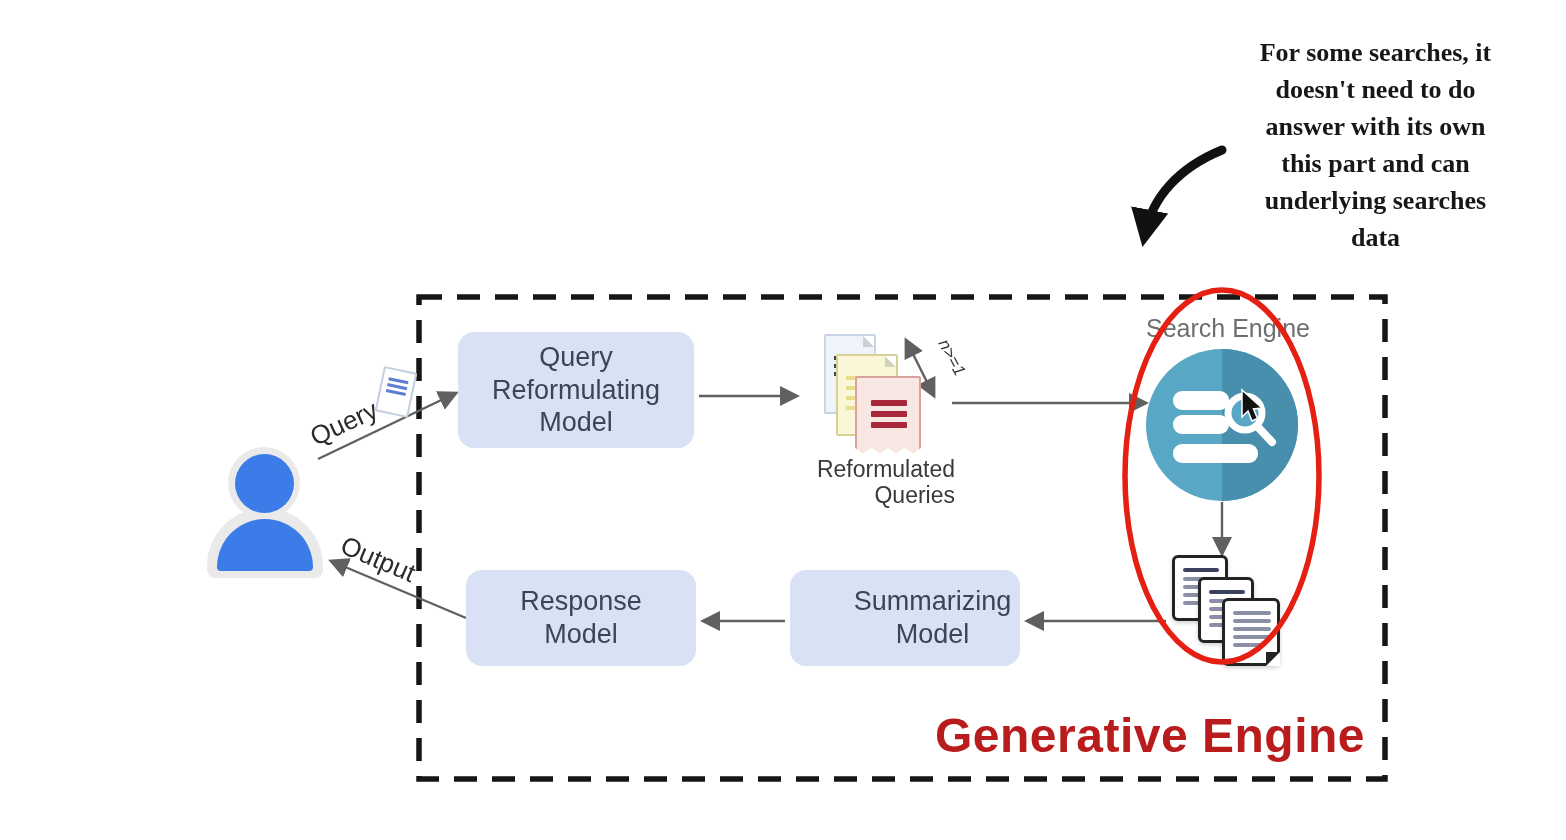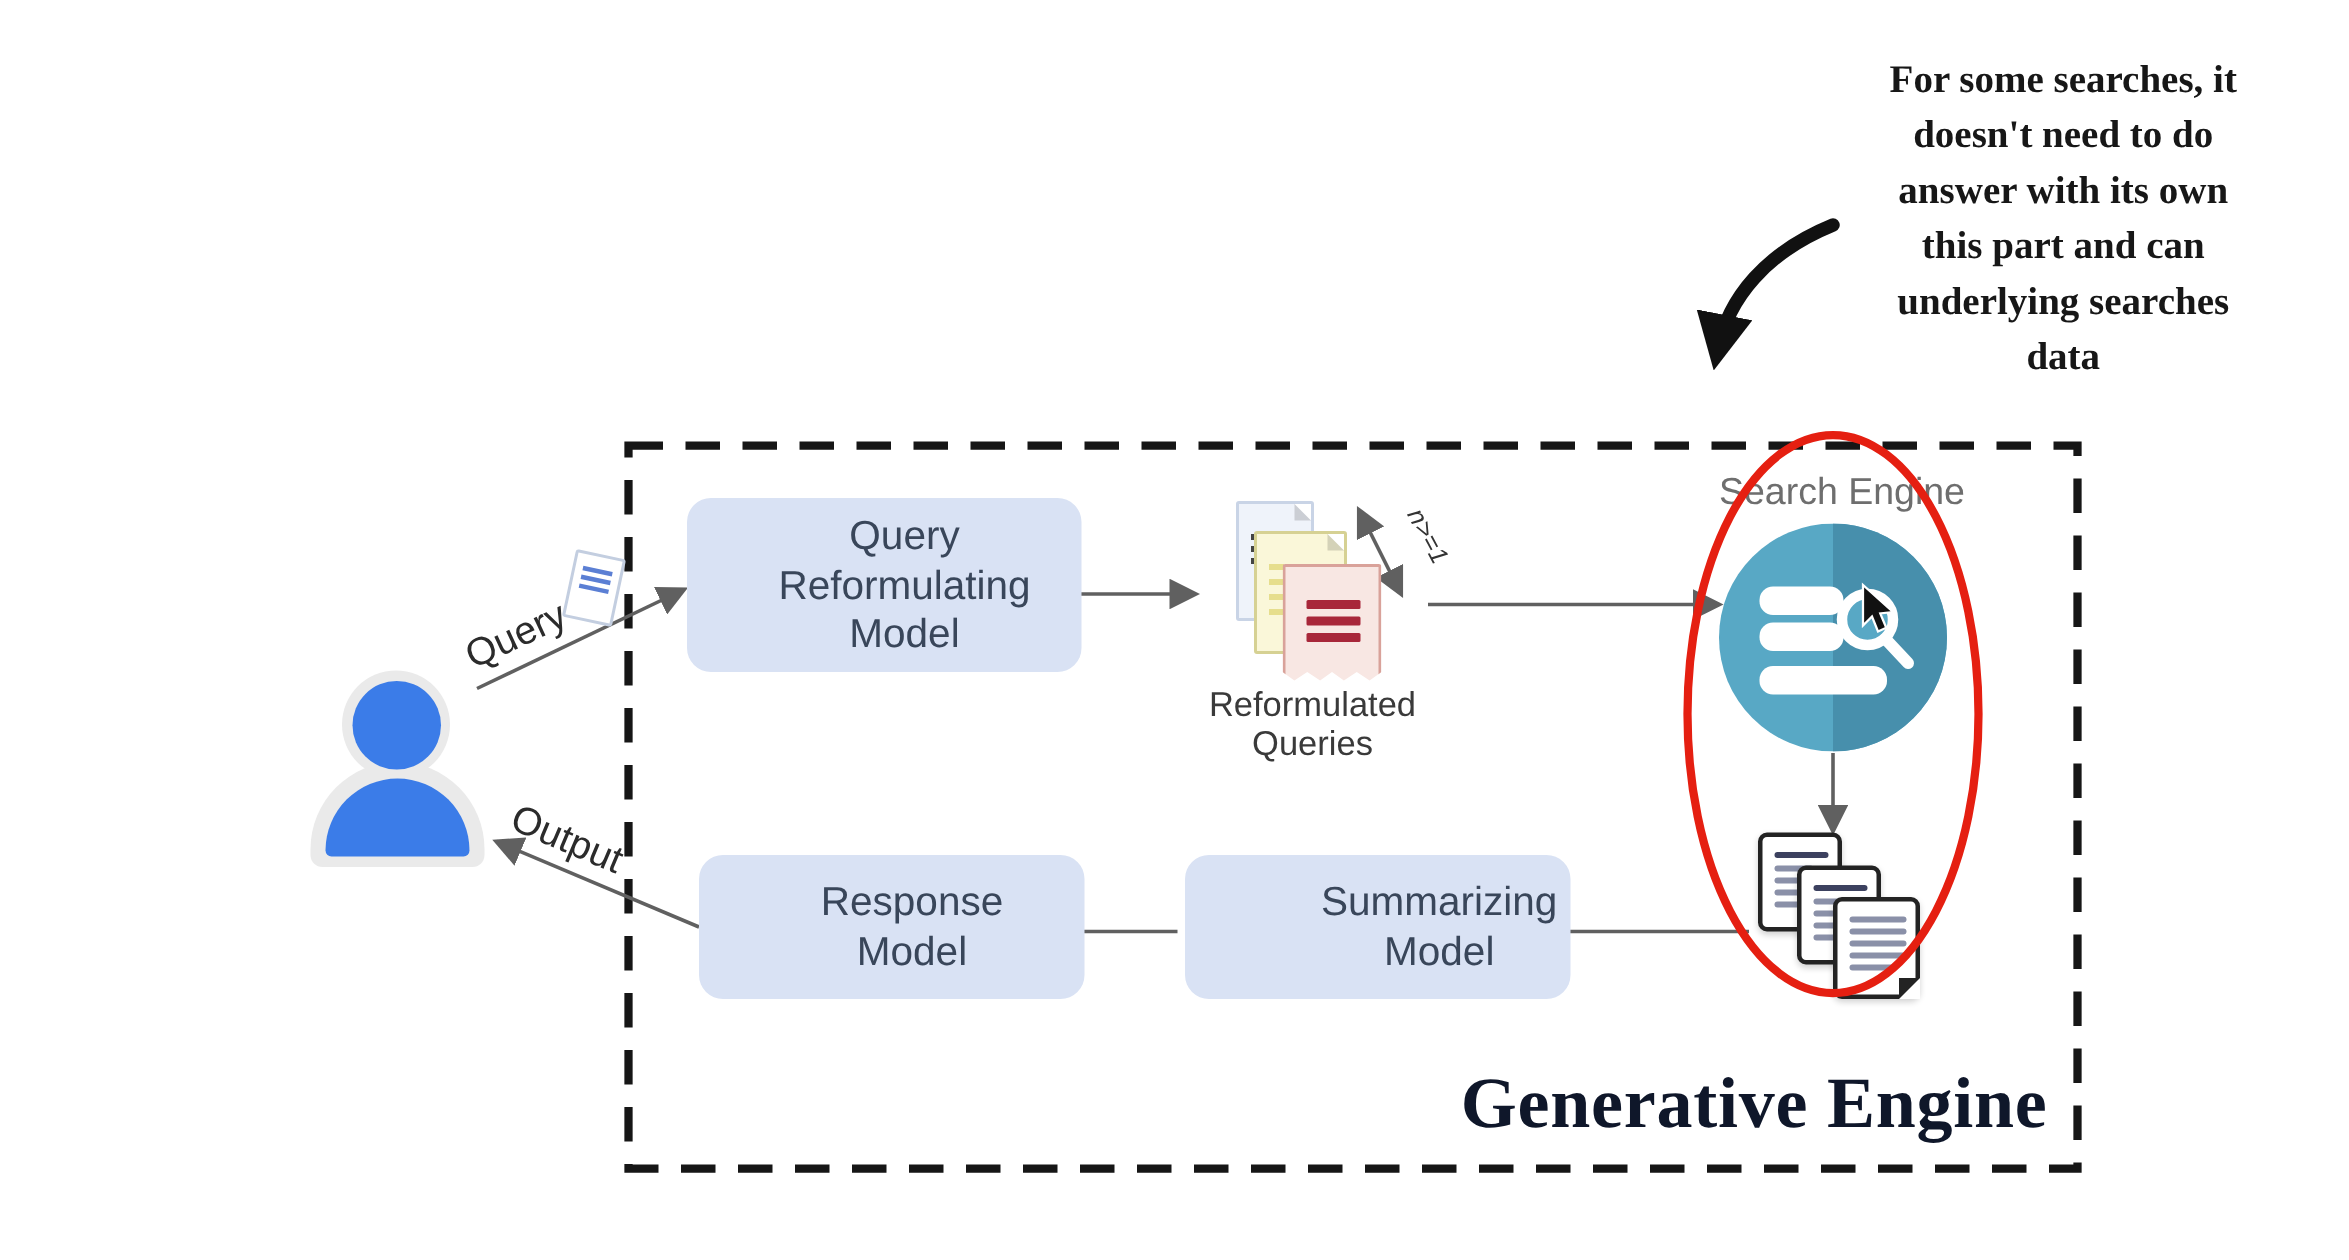--- a/index.html
+++ b/index.html
@@ -21,21 +21,21 @@
   .note{
     position:absolute;left:1185px;top:34px;width:381px;
     text-align:center;font-family:cursive;
     font-size:26px;line-height:37px;color:#171717;font-weight:600;
   }
   .note span{display:block;}
   
   .node{
     position:absolute;background:#D9E2F4;border-radius:16px;
     display:flex;align-items:center;justify-content:center;
-    color:#39465A;font-size:27px;line-height:1.22;text-align:center;padding-left:27px;
+    color:#39465A;font-size:27px;line-height:1.22;text-align:center;
   }
   .node .lbl{display:block;}
   .n-qrm{left:458px;top:332px;width:236px;height:116px;}
   .n-qrm .lbl{width:200px;}
   .n-sum{left:790px;top:570px;width:230px;height:96px;justify-content:flex-end;}
   .n-sum .lbl{width:175px;}
   .n-res{left:466px;top:570px;width:230px;height:96px;}
   .n-res .lbl{width:175px;}
   
   .se-label{
@@ -54,21 +54,21 @@
   .rq-back{left:824px;top:334px;width:52px;height:80px;background:#EFF3FA;border:2px solid #C9D4E6;border-radius:2px;}
   .rq-mid {left:836px;top:354px;width:62px;height:82px;background:#FAF7D9;border:2px solid #D6D193;border-radius:2px;}
   .rq-front{left:855px;top:376px;width:66px;height:80px;background:#F8E7E3;border:2px solid #D9A29A;border-radius:2px;
     clip-path:polygon(0 0,100% 0,100% 90%,88% 97%,75% 90%,62% 97%,50% 90%,38% 97%,25% 90%,12% 97%,0 90%);}
   .fold{position:absolute;top:0;right:0;width:0;height:0;
     border-top:11px solid #ffffff;border-left:11px solid rgba(0,0,0,0.15);}
   .rq-dot{position:absolute;width:4px;height:4px;background:#444;left:8px;}
   .rq-dash{position:absolute;width:10px;height:4px;background:#E6DE8D;left:8px;}
   .rq-bar{position:absolute;left:14px;width:36px;height:6px;background:#A8273A;border-radius:1px;}
   .rq-label{
-    position:absolute;left:795px;top:456px;width:160px;text-align:center;
+    position:absolute;left:795px;top:456px;width:160px;text-align:right;
     font-size:23px;line-height:26px;color:#3a3a3a;
   }
   
   .rdoc{position:absolute;background:#ffffff;border:3px solid #232323;border-radius:6px;box-sizing:border-box;
     box-shadow:0 2px 4px rgba(0,0,0,0.18);}
   .rdoc .ln{position:absolute;left:8px;height:4px;background:#8A90A8;border-radius:2px;}
   .rdoc .ln.dark{background:#3C415F;}
   .rd1{left:1172px;top:555px;width:56px;height:66px;}
   .rd2{left:1198px;top:577px;width:56px;height:66px;}
   .rd3{left:1222px;top:598px;width:58px;height:68px;}
@@ -80,21 +80,21 @@
   .u-halo-body{left:207px;top:508px;width:116px;height:70px;border-radius:58px 58px 8px 8px;}
   .u-head{position:absolute;left:235px;top:454px;width:59px;height:59px;border-radius:50%;background:#3B7CE8;}
   .u-body{position:absolute;left:217px;top:519px;width:96px;height:52px;border-radius:48px 48px 4px 4px;background:#3B7CE8;}
   
   .q-doc{position:absolute;left:379px;top:369px;width:34px;height:46px;background:#ffffff;
     border:2px solid #C3CEE0;border-radius:2px;transform:rotate(12deg);box-sizing:border-box;}
   .q-doc .ln{position:absolute;left:5px;width:20px;height:3px;background:#5B7FD4;}
   
   .ge-caption{
     position:absolute;left:860px;top:708px;width:505px;text-align:right;
-    font-size:48px;font-weight:800;color:#0f172a;letter-spacing:0.5px;font-family:Liberation Serif, serif;
+    font-size:48px;font-weight:800;color:#b91c1c;letter-spacing:0.5px;
   }
   svg{position:absolute;left:0;top:0;}
   .overlay{pointer-events:none;}
 </style>
 </head>
 <body>
 
 <div class="stage">
 
 

